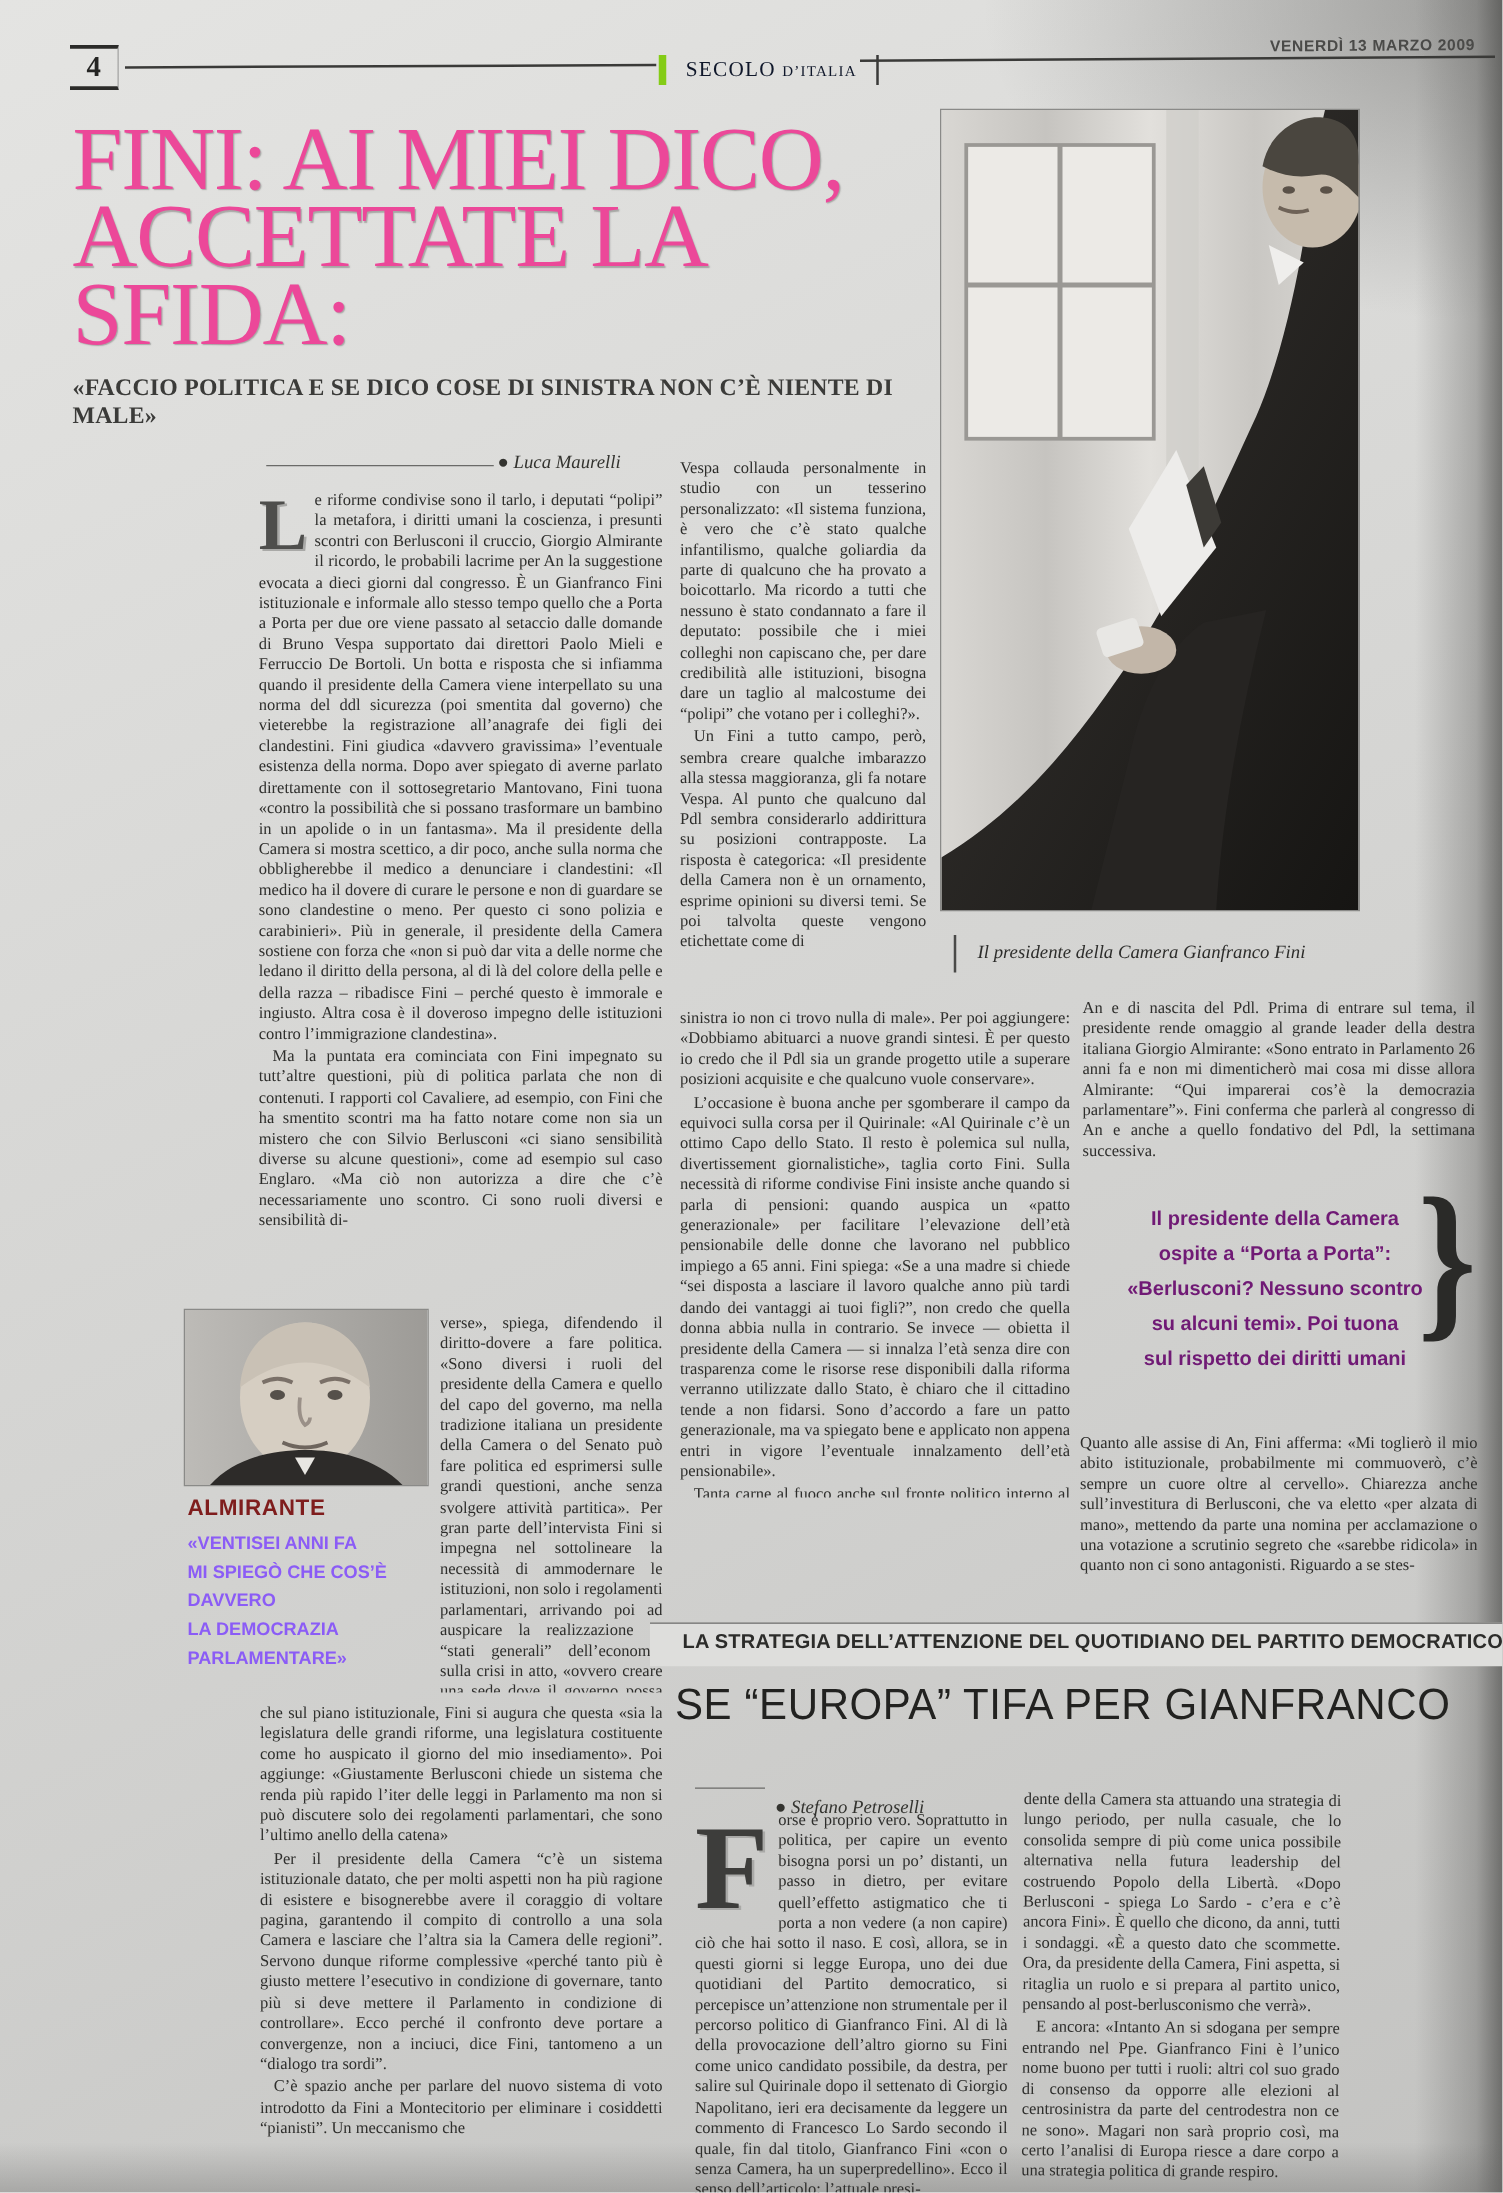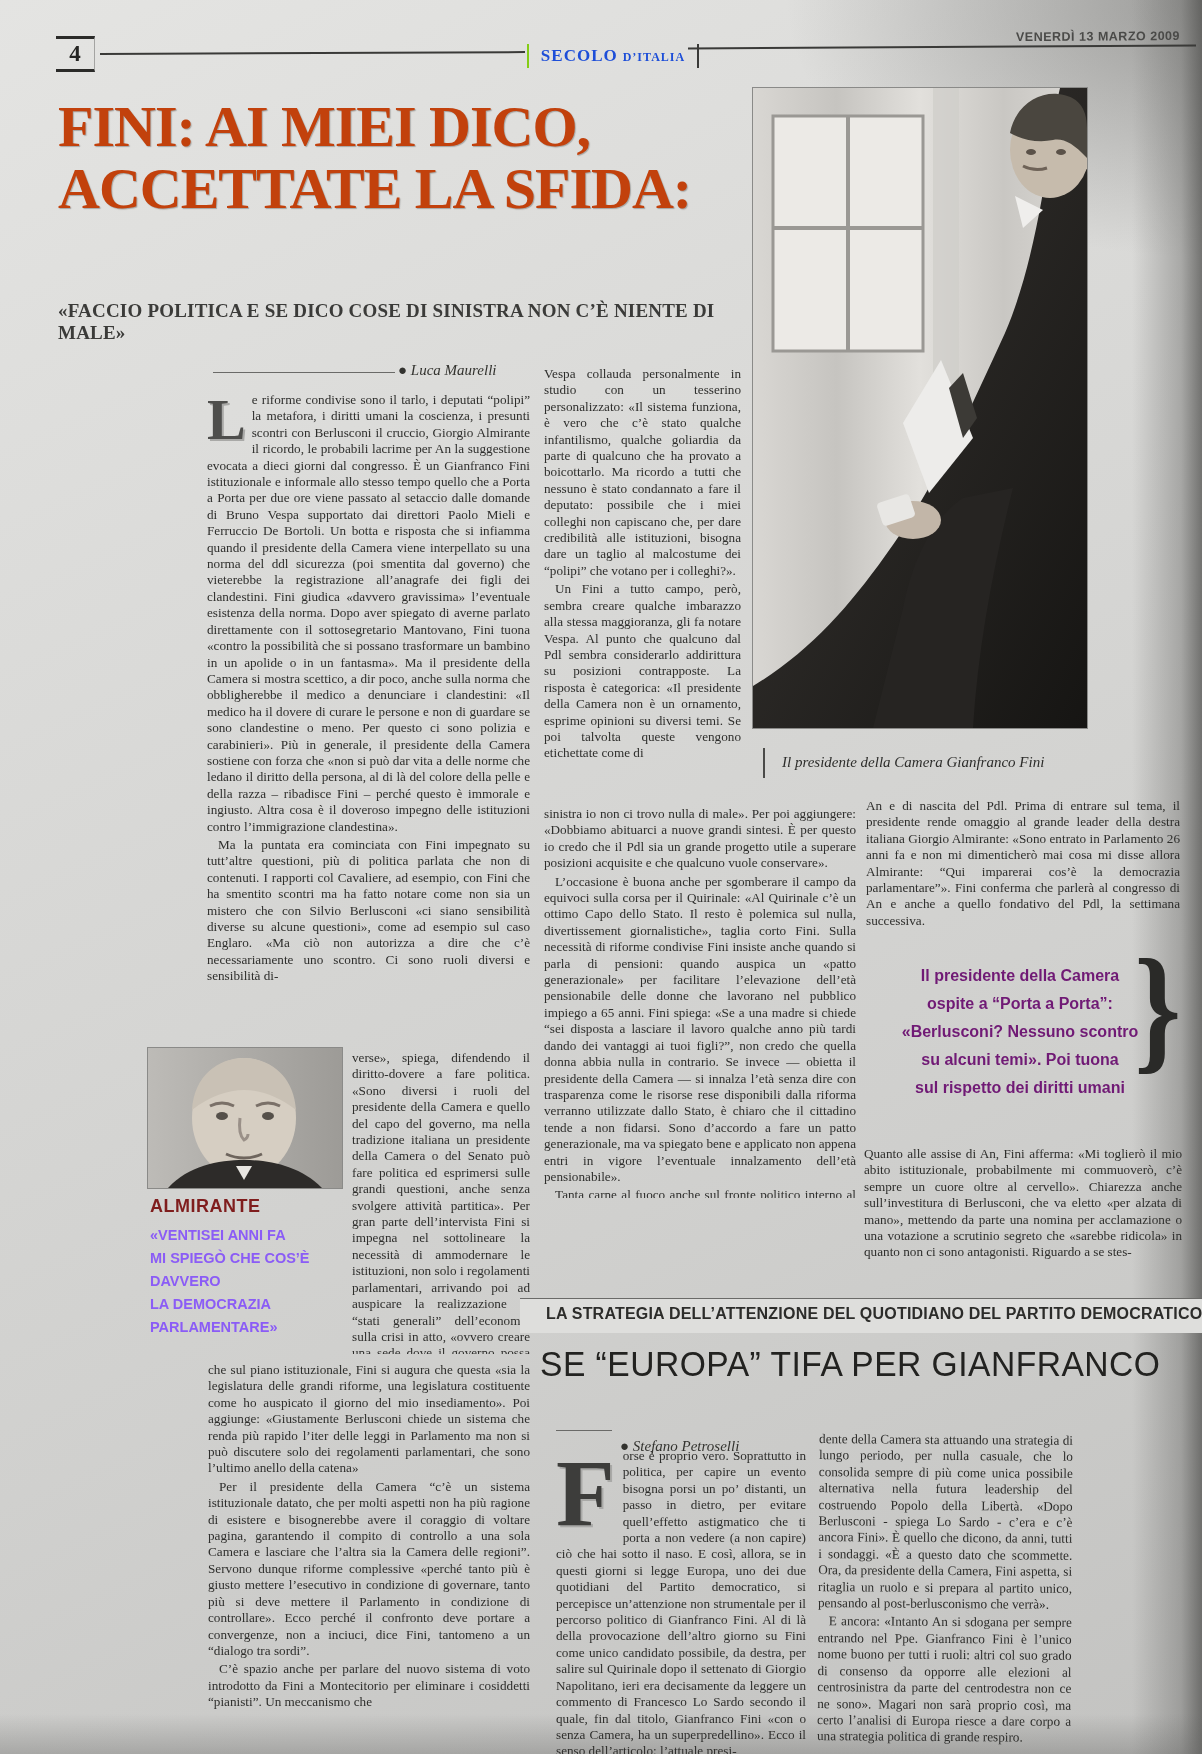--- a/index.html
+++ b/index.html
@@ -14,29 +14,29 @@
        background:radial-gradient(ellipse at 100% 0%,rgba(90,90,88,.5) 0%,rgba(90,90,88,0) 70%);}
   .vig.bottom{left:0;bottom:0;width:1202px;height:40px;
        background:linear-gradient(to bottom,rgba(100,100,98,0),rgba(100,100,98,.35));}
   .rule{background:#3a3a38;}
   
   .pagenum{left:56px;top:36px;width:38px;height:30px;border-top:3px solid #2b2b29;
        border-bottom:3px solid #2b2b29;border-right:1px solid #55555370;
        font-size:23px;font-weight:bold;text-align:center;line-height:30px;color:#252523;}
   .hrule1{left:100px;top:52px;width:425px;height:2px;transform:rotate(-.25deg);}
   .hrule2{left:688px;top:46px;width:508px;height:2px;transform:rotate(-.35deg);}
-  .masthead{left:527px;top:44px;width:160px;text-align:center;font-weight:bold;color:#1d4ed8;
-       border-left:2px solid #84cc16;border-right:2px solid #3a3a38;padding:2px 4px;letter-spacing:1px;}
+  .masthead{left:527px;top:44px;width:160px;text-align:center;font-weight:normal;color:#0f172a;
+       border-left:6px solid #84cc16;border-right:2px solid #3a3a38;padding:2px 4px;letter-spacing:1px;}
   .masthead .big{font-size:17px;}
   .masthead .small{font-size:12px;}
   .dateline{left:880px;top:30px;width:300px;text-align:right;font-family:"Liberation Sans",sans-serif;
        font-size:12.5px;font-weight:bold;letter-spacing:.5px;color:#45454366;color:#4a4a48;transform:rotate(-.4deg);}
   
-  .headline{left:58px;top:96px;width:690px;font-weight:bold;font-size:58px;line-height:62px;
-       letter-spacing:-1px;color:#c2410c;text-shadow:1px 1px 1px rgba(60,60,58,.35);}
+  .headline{left:58px;top:96px;width:690px;font-weight:normal;font-size:72px;line-height:62px;
+       letter-spacing:-1px;color:#ec4899;text-shadow:1px 1px 1px rgba(60,60,58,.35);}
   .subtitle{left:58px;top:300px;width:690px;font-size:19px;font-weight:bold;color:#3b3b39;letter-spacing:.2px;}
   
   .byrule{left:213px;top:372px;width:182px;height:1px;background:#6a6a68;}
   .byline{font-style:italic;font-size:15px;color:#33332f;}
   .byline1{left:398px;top:362px;width:140px;}
   
   .col{font-size:13.2px;line-height:16.4px;text-align:justify;overflow:hidden;}
   .col p{margin:0 0 2px 0;}
   .col p.ind{text-indent:11px;}
   .col1a{left:207px;top:392px;width:323px;height:652px;}

